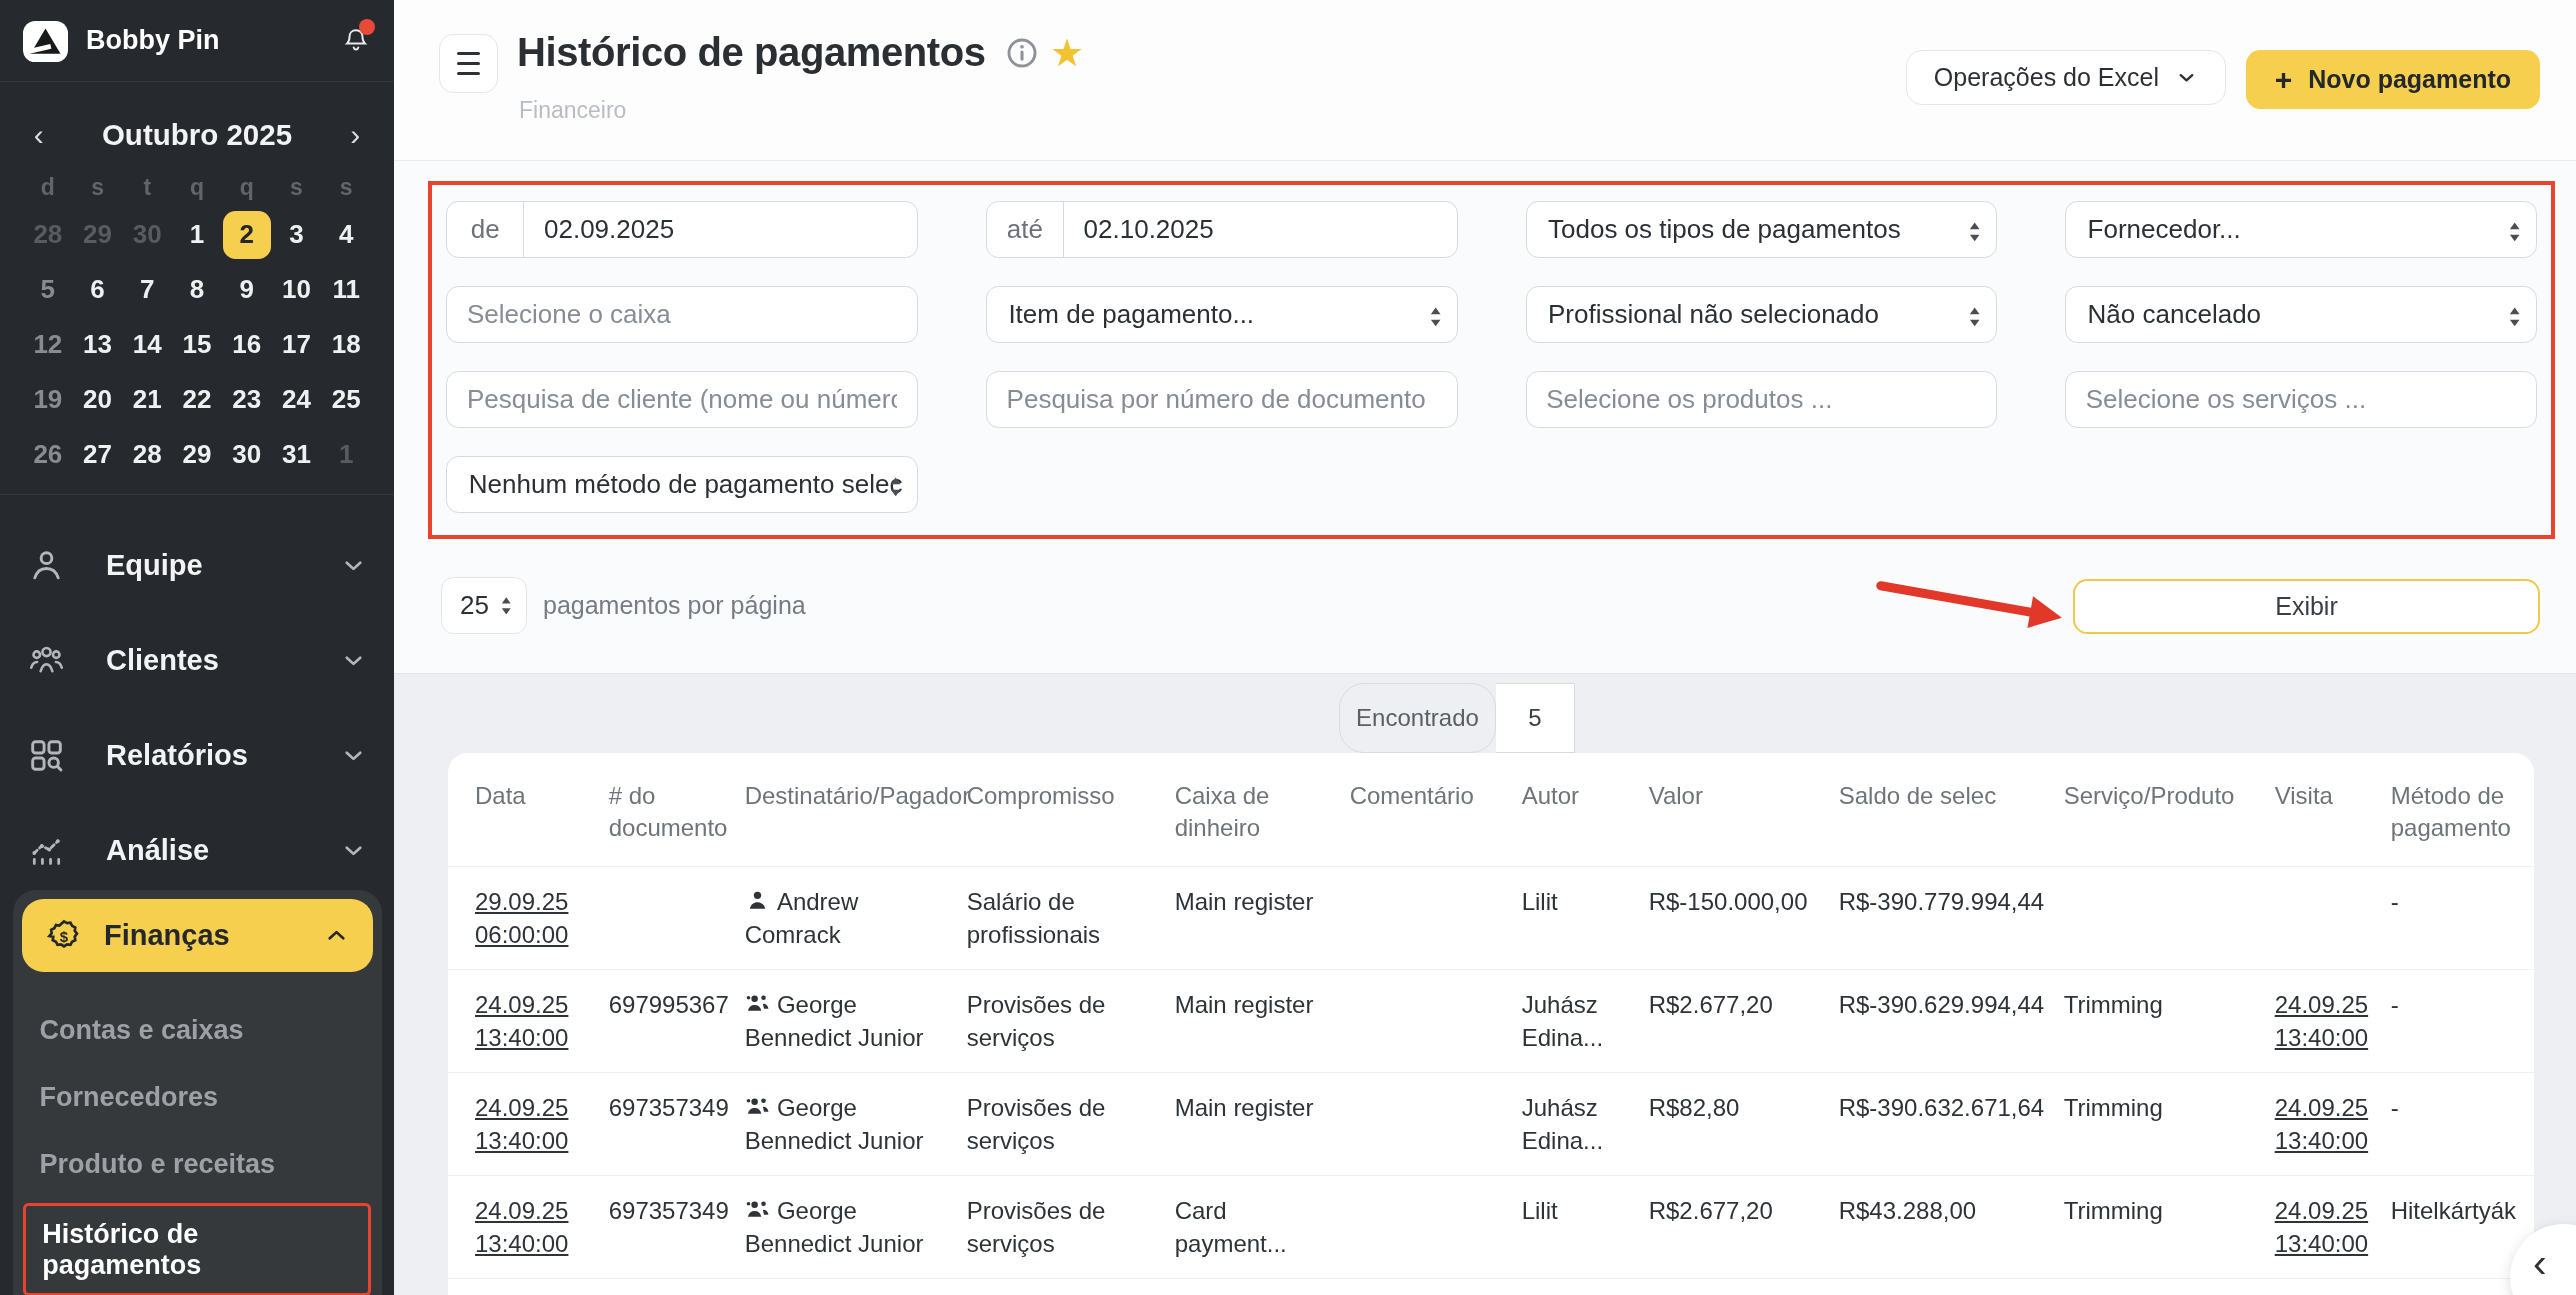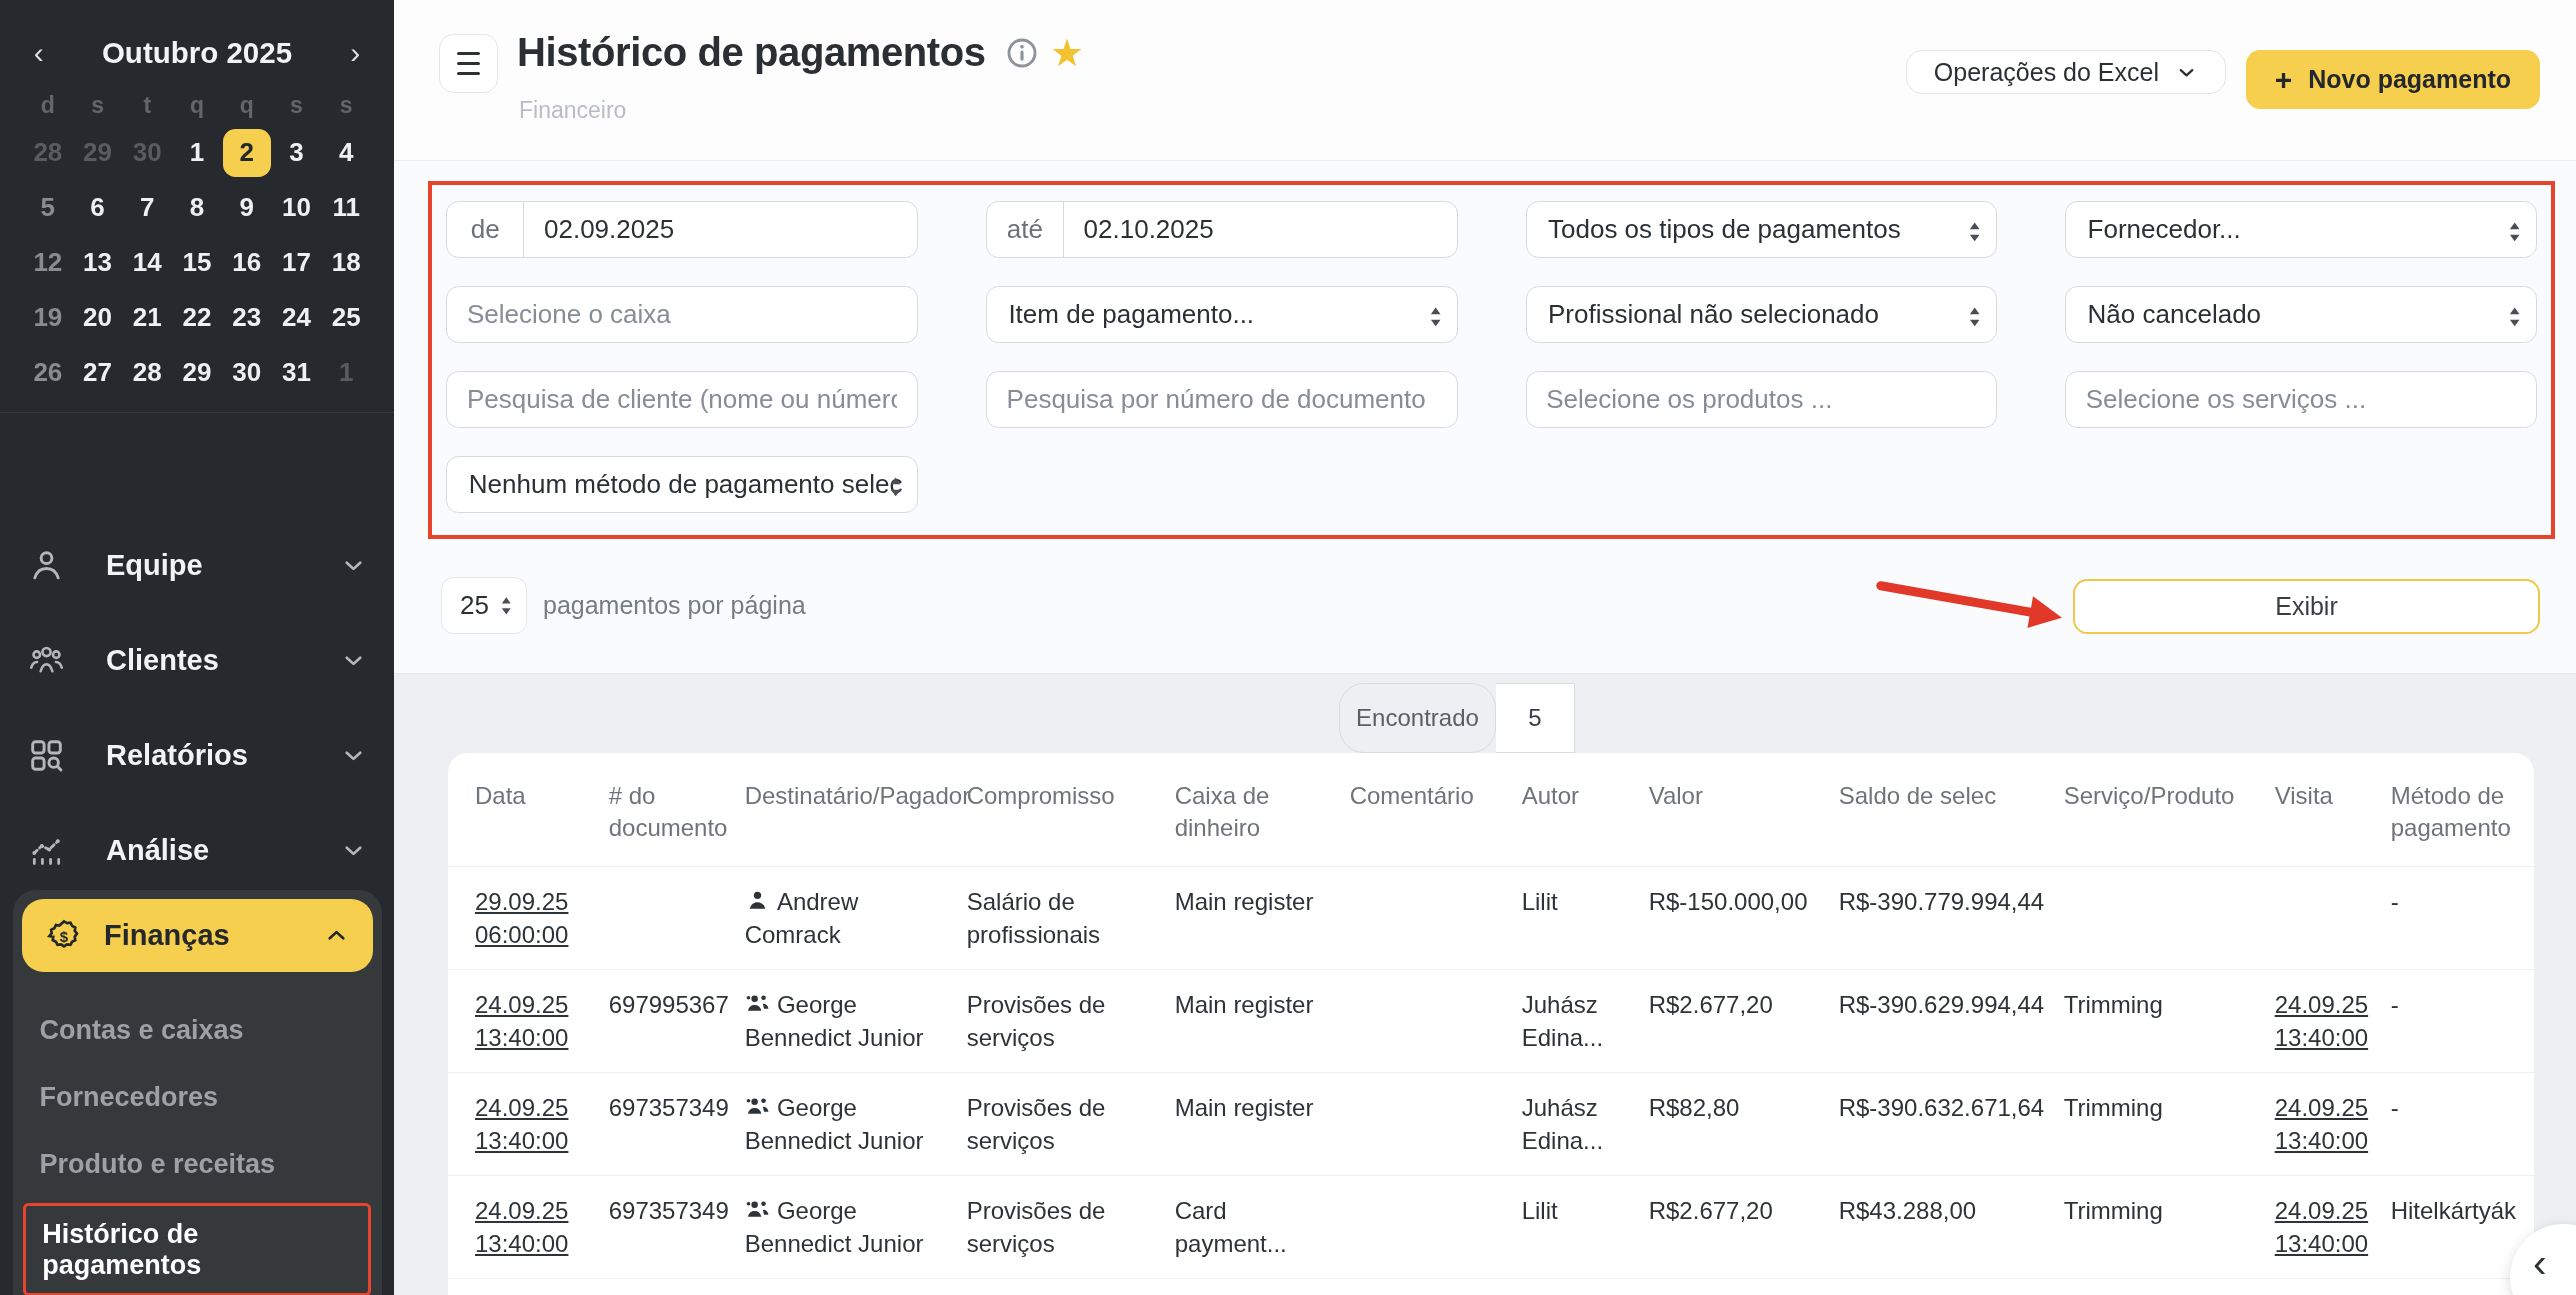--- a/index.html
+++ b/index.html
@@ -52,21 +52,21 @@
   .content { position:absolute; left:394px; top:0; width:2182px; height:1295px; background:#fafbfc; }
   .topbar { position:relative; height:161px; background:#fdfdfe; border-bottom:1.8px solid #e9ebee; }
   .burger { position:absolute; left:45px; top:34px; width:59px; height:59px; border:1.8px solid #e3e6ea; border-radius:14.3px; background:#fff; display:flex; flex-direction:column; justify-content:center; align-items:center; gap:6.3px; cursor:pointer; }
   .burger i { display:block; width:23px; height:3.6px; background:#2d3135; border-radius:1.8px; }
   .title-row { position:absolute; left:123px; top:30px; display:flex; align-items:center; }
   .page-title { font-size:40px; font-weight:600; color:#2b2f33; letter-spacing:-0.4px; }
   .info-ic { width:34px; height:34px; margin-left:19.7px; }
   .star-ic { font-size:38px; color:#f2c230; margin-left:10.7px; line-height:1; }
   .breadcrumb { position:absolute; left:125px; top:97px; font-size:23px; color:#b9bdc3; }
   .top-actions { position:absolute; right:36px; top:50px; display:flex; gap:19.7px; }
-  .btn-excel { height:44px; background:#fff; border:1.8px solid #e3e6ea; border-radius:16px; display:flex; align-items:center; padding:0 27px; font-size:25px; font-weight:500; color:#2c3035; cursor:pointer; }
+  .btn-excel { height:55px; background:#fff; border:1.8px solid #e3e6ea; border-radius:16px; display:flex; align-items:center; padding:0 27px; font-size:25px; font-weight:500; color:#2c3035; cursor:pointer; }
   .btn-excel .chev { width:23px; height:23px; margin-left:16px; color:#2c3035; }
   .btn-excel .chev svg { width:23px; height:23px; }
   .btn-new { height:59px; background:#f6cf4f; border-radius:14.3px; display:flex; align-items:center; padding:0 29px; font-size:25px; font-weight:600; color:#24282c; cursor:pointer; }
   .btn-new .plus { font-size:30px; font-weight:700; margin-right:16px; }
   
   .filter-card { position:absolute; left:34px; top:181px; width:2127px; height:358px; border:4.5px solid #e8432c; background:transparent; padding:16px 14.3px; display:grid; grid-template-columns:repeat(4,1fr); column-gap:68px; row-gap:28px; align-content:start; }
   .fld { height:57px; background:#fff; border:1.8px solid #d6dae0; border-radius:12.5px; display:flex; align-items:center; position:relative; overflow:hidden; font-size:26px; }
   .fld .pre { width:77px; flex:0 0 auto; height:100%; display:flex; align-items:center; justify-content:center; color:#6d727a; border-right:1.8px solid #d6dae0; }
   .fld input { border:0; outline:none; background:transparent; font-family:inherit; font-size:26px; color:#2b3035; padding:0 19.7px; width:100%; height:100%; }
   .fld input::placeholder { color:#878d96; opacity:1; }
@@ -96,20 +96,37 @@
   .ricon { display:inline-block; width:25px; height:23px; vertical-align:-2.7px; margin-right:7.2px; }
   .ricon svg { width:25px; height:23px; }
   
   .float-chev { position:absolute; right:-41px; bottom:-36px; width:107px; height:107px; border-radius:50%; background:#fff; box-shadow:0 3.6px 14.3px rgba(0,0,0,.14); z-index:9; display:flex; align-items:flex-start; justify-content:flex-start; cursor:pointer; }
   .float-chev span { font-size:41px; color:#2e3338; margin:16px 0 0 23px; }
 </style>
 </head>
 <body>
 
 <div class="sidebar">
+  <div class="side-header">
+    <div class="logo">
+      <svg viewBox="0 0 48 44">
+          <rect width="48" height="44" rx="13" fill="#ffffff"></rect>
+          <path d="M24 8 L40 35 H8 Z" fill="#17191b"></path>
+          <rect x="5" y="27.5" width="25" height="5" fill="#ffffff" transform="rotate(-13 17 30)"></rect>
+        </svg>
+    </div>
+    <div class="brand">Bobby Pin</div>
+    <div class="bell-wrap">
+      <svg viewBox="0 0 26 26" fill="none" stroke="#e7e9ea" stroke-width="1.7" stroke-linecap="round">
+          <path d="M13 4.5c-3.6 0-5.6 2.5-5.6 5.6 0 3.7-1.2 5-2.2 6h15.6c-1-1-2.2-2.3-2.2-6 0-3.1-2-5.6-5.6-5.6z"></path>
+          <path d="M11 19.5c.3 1.2 1 1.8 2 1.8s1.7-.6 2-1.8"></path>
+        </svg>
+      <div class="bell-dot"></div>
+    </div>
+  </div>
 
   <div class="cal">
     <div class="cal-head">
       <div class="cal-arrow">‹</div>
       <div class="cal-title">Outubro 2025</div>
       <div class="cal-arrow">›</div>
     </div>
     <div class="cal-grid" id="calendar-grid">
         <div class="cal-cell wd">d</div>
         <div class="cal-cell wd">s</div>

